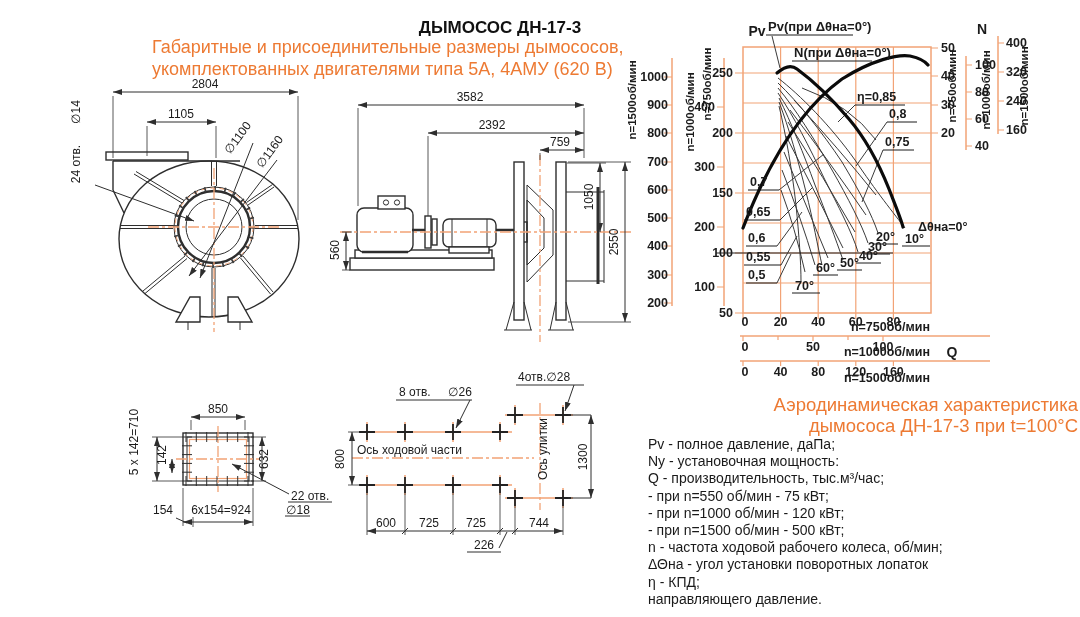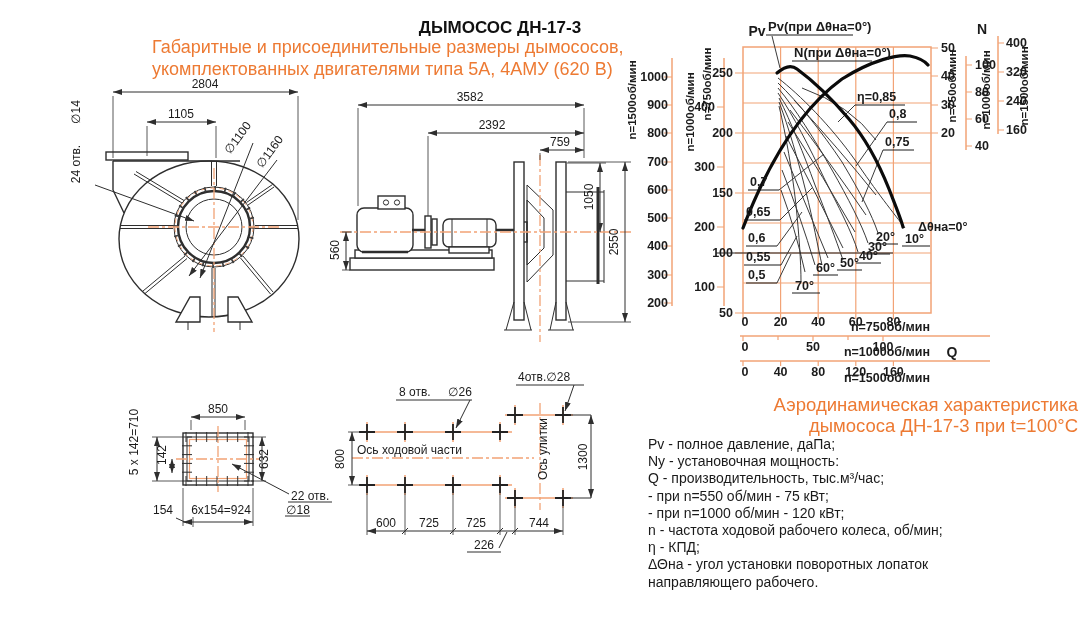--- a/index.html
+++ b/index.html
@@ -336,19 +336,20 @@
   </svg>
 
   <div class="abs legend">
     <div class="lt">Аэродинамическая характеристика</div>
     <div class="lt">дымососа ДН-17-3 при t=100°C</div>
     <div class="li">Pv - полное давление, даПа;</div>
     <div class="li">Ny - установочная мощность:</div>
     <div class="li">Q - производительность, тыс.м³/час;</div>
     <div class="li">- при n=550 об/мин - 75 кВт;</div>
     <div class="li">- при n=1000 об/мин - 120 кВт;</div>
+    <div class="li">- при n=1500 об/мин - 500 кВт;</div>
     <div class="li">n - частота ходовой рабочего колеса, об/мин;</div>
+    <div class="li">ΔΘна - угол установки поворотных лопаток</div>
     <div class="li">η - КПД;</div>
-    <div class="li">ΔΘна - угол установки поворотных лопаток</div>
-    <div class="li">направляющего рабочего.</div>
+    <div class="li">направляющего давление.</div>
   </div>
 
 </div>
 
 </body></html>

